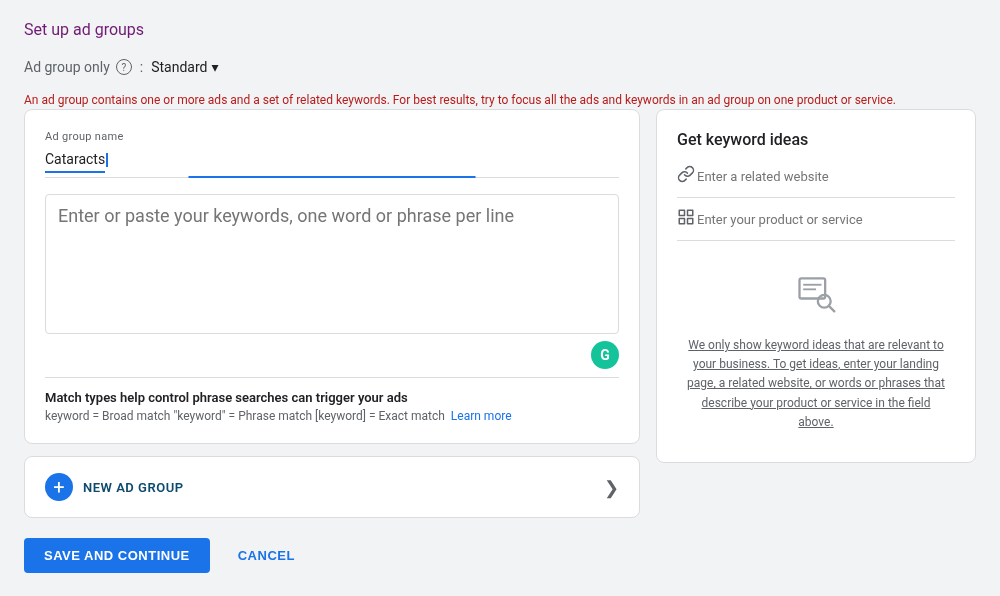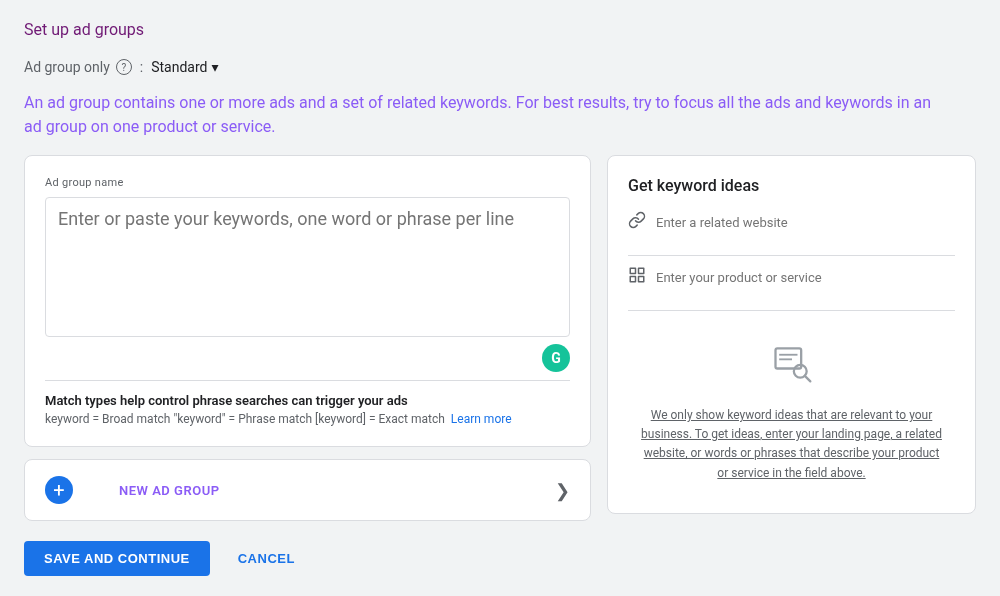--- a/index.html
+++ b/index.html
@@ -45,39 +45,39 @@
       display: inline-flex;
       align-items: flex-start;
       gap: 4px;
       font-size: 14px;
       color: #202124;
       cursor: pointer;
       padding: 4px 4px;
       border-radius: 4px;
     }
     .description-text {
-      font-size: 16px;
-      color: #8b5cf6;
-      margin-bottom: 16px;
+      font-size: 12px;
+      color: #b91c1c;
+      margin-bottom: 0;
       line-height: 1.5;
       max-width: 920px;
     }
     .main-content {
       display: flex;
       gap: 16px;
       align-items: flex-start;
     }
     .left-panel {
       flex: 1;
       display: flex;
       flex-direction: column;
       gap: 12px;
     }
     .right-panel {
-      width: 369px;
+      width: 320px;
       flex-shrink: 0;
     }
     .card {
       background: #fff;
       border: 1px solid #dadce0;
       border-radius: 8px;
       padding: 20px;
     }
     .ad-group-card {
       padding: 20px;
@@ -156,40 +156,39 @@
       display: flex;
       align-items: center;
       justify-content: center;
       color: white;
       font-size: 20px;
       line-height: 1;
     }
     .new-ad-group-label {
       font-size: 13px;
       font-weight: 600;
-      color: #8b5cf6;
+      color: #0c4a6e;
       letter-spacing: 0.5px;
-      margin-left: 36px;
     }
     .chevron-down {
       color: #5f6368;
       font-size: 18px;
     }
     
     .keyword-ideas-title {
       font-size: 16px;
       font-weight: 500;
       color: #202124;
       margin-bottom: 16px;
     }
     .keyword-input-row {
       display: flex;
-      gap: 10px;
+      gap: 2px;
       border-bottom: 1px solid #dadce0;
-      padding-bottom: 22px;
+      padding-bottom: 10px;
       margin-bottom: 10px;
     }
     .keyword-input-row:last-of-type {
       margin-bottom: 0;
     }
     .link-icon {
       color: #5f6368;
       font-size: 16px;
       flex-shrink: 0;
     }
@@ -301,20 +300,24 @@
 <p class="description-text">An ad group contains one or more ads and a set of related keywords. For best results, try to focus all the ads and keywords in an ad group on one product or service.</p>
 
 <div class="main-content">
 
   <div class="left-panel">
 
     <div class="card ad-group-card">
 
       
       <div class="field-label">Ad group name</div>
+      <div class="name-underline-container">
+        <span class="input-name-text">Cataracts</span><span class="cursor-blink"></span>
+        <div class="blue-underline"></div>
+      </div>
 
       
       <textarea class="keywords-textarea" placeholder="Enter or paste your keywords, one word or phrase per line" style=""></textarea>
 
       
       <div class="textarea-footer">
         <div class="grammarly-icon">G</div>
       </div>
 
       

